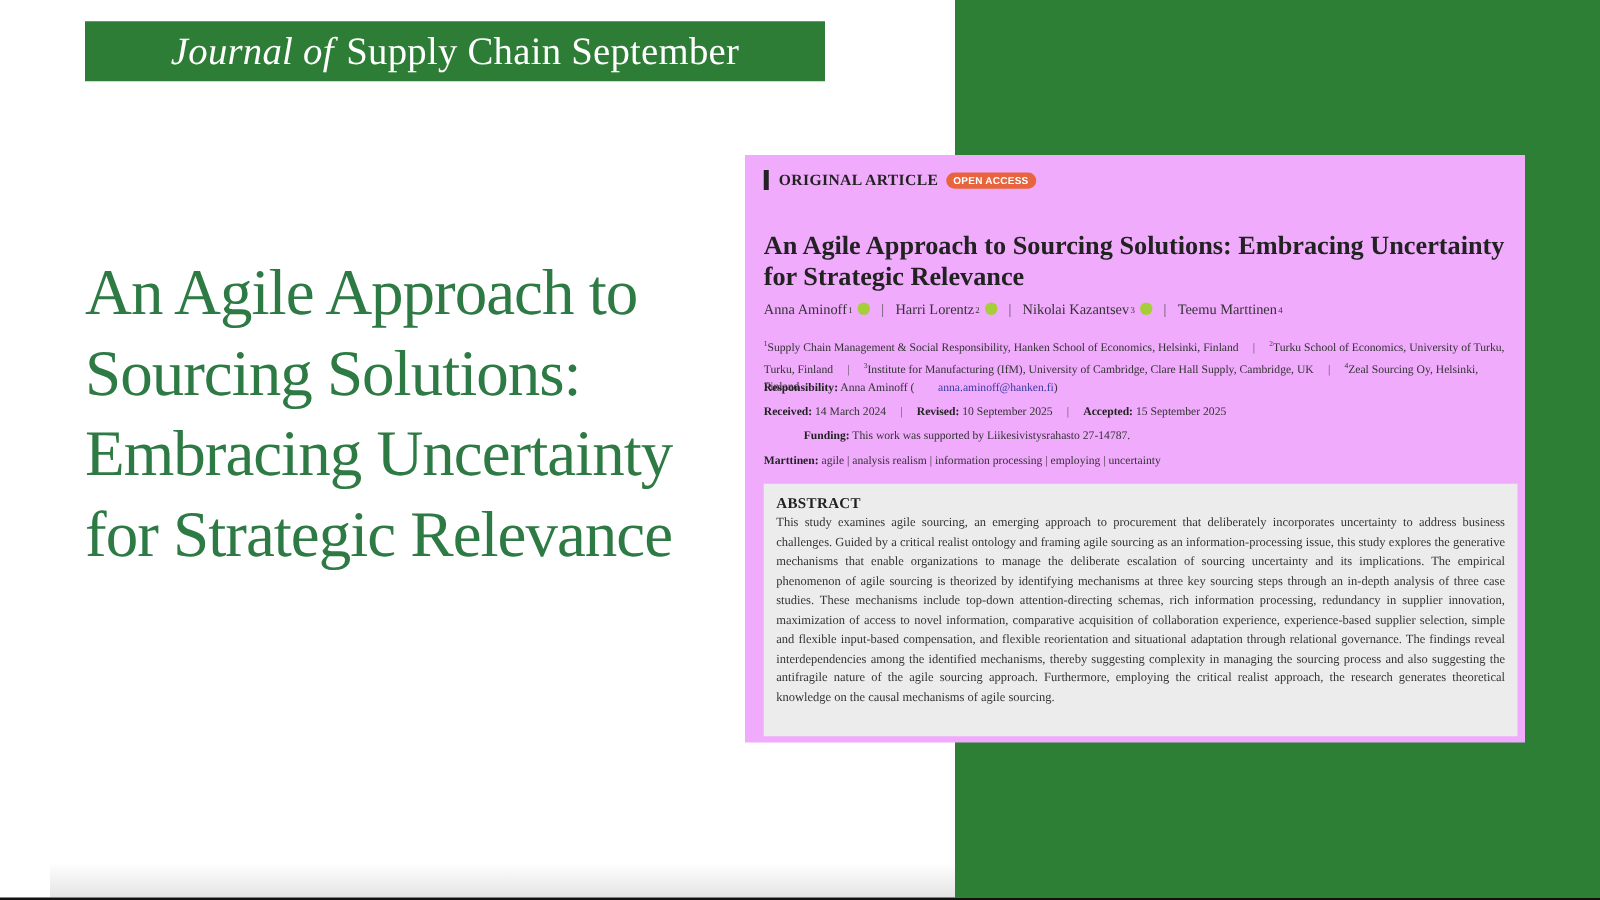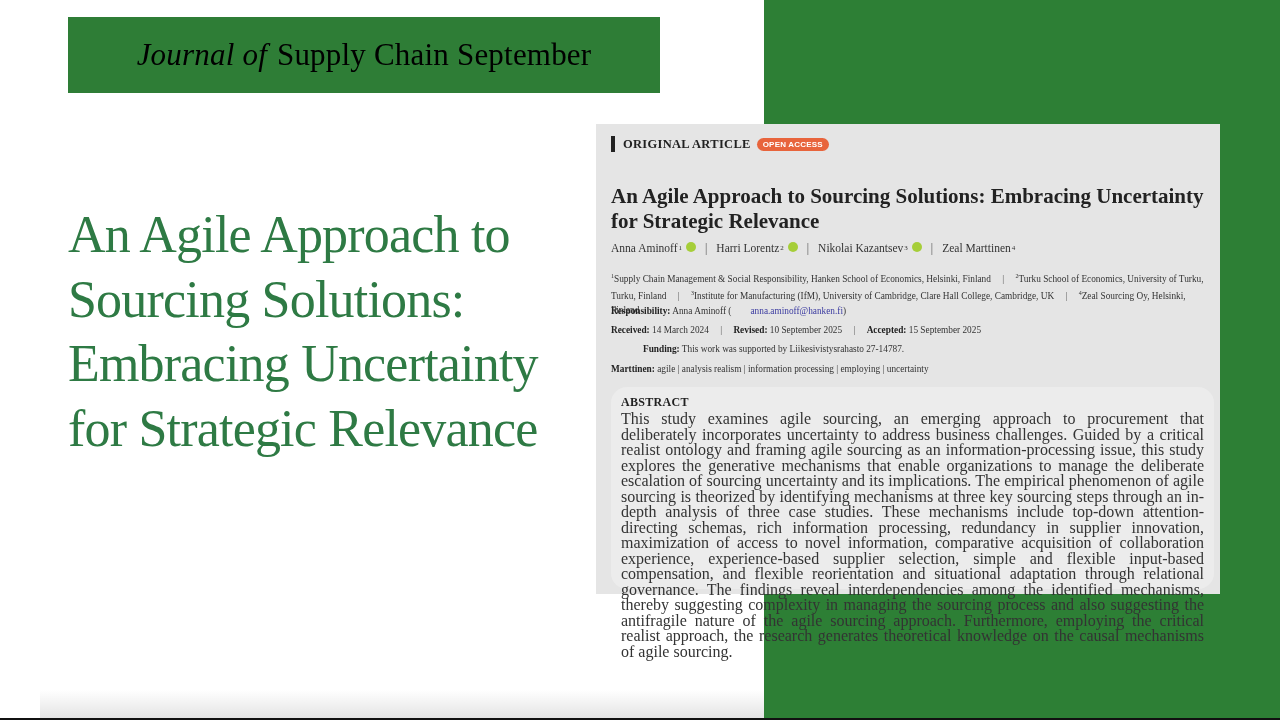--- a/index.html
+++ b/index.html
@@ -12,36 +12,36 @@
   }
   .bottom-shadow {
     position: absolute; left: 40px; top: 690px; width: 724px; height: 28px;
     background: linear-gradient(to bottom, rgba(255,255,255,0), rgba(225,225,225,0.9));
   }
   .bottom-bar {
     position: absolute; left: 0; top: 718px; width: 1280px; height: 2px; background: #111;
   }
 
   .journal-banner {
-    position: absolute; left: 68px; top: 17px; width: 592px; height: 76px;
-    background: #2e7d36; color: #000000;
+    position: absolute; left: 68px; top: 17px; width: 592px; height: 48px;
+    background: #2e7d36; color: #ffffff;
     display: flex; align-items: center; justify-content: center;
     font-size: 31px; letter-spacing: 0.2px;
   }
   .journal-banner .j-italic { font-style: italic; margin-right: 10px; }
 
   .hero-title {
     position: absolute; left: 68px; top: 203px; width: 520px;
     color: #2e7a44; font-size: 52px; line-height: 64.5px;
     font-family: "Liberation Serif", serif; letter-spacing: -0.8px;
   }
 
   .article-card {
     position: absolute; left: 596px; top: 124px; width: 624px; height: 470px;
-    background: #e5e5e5;
+    background: #f0abfc;
   }
   .article-type {
     position: absolute; left: 15px; top: 12px; display: flex; align-items: center;
   }
   .type-bar { width: 4px; height: 16px; background: #222; margin-right: 8px; }
   .type-label { font-size: 12.5px; font-weight: bold; color: #222; letter-spacing: 0.3px; }
   .oa-badge {
     margin-left: 6px; background: #e8643c; color: #fff; border-radius: 8px;
     font-family: "Liberation Sans", sans-serif; font-size: 8px; font-weight: bold;
     padding: 2px 6px; letter-spacing: 0.2px; text-align: center;
@@ -67,25 +67,25 @@
   }
   .affils sup { font-size: 6px; }
   .meta-line {
     position: absolute; left: 15px; font-size: 9.3px; color: #333; white-space: nowrap;
   }
   .meta-line b { color: #222; }
   .email { color: #3a3aa0; padding-left: 19px; }
 
   .abstract-box {
     position: absolute; left: 15px; top: 263px; width: 603px; height: 202px;
-    background: #ececec; padding: 8px 10px; border-radius: 16px;
+    background: #ececec; padding: 8px 10px;
   }
   .abstract-heading { font-size: 12px; font-weight: bold; color: #222; margin-bottom: 1px; letter-spacing: 0.3px; }
   .abstract-text {
-    font-size: 16px; line-height: 15.5px; color: #333; text-align: justify;
+    font-size: 10px; line-height: 15.5px; color: #333; text-align: justify;
   }
 </style>
 </head>
 <body>
 
 <div class="green-panel"></div>
 <div class="bottom-shadow"></div>
 <div class="bottom-bar"></div>
 
 <div class="journal-banner">
@@ -110,30 +110,30 @@
       <span class="orcid"></span>
     <span class="sep">|</span>
     <span>Harri Lorentz</span>
       <sup>2</sup>
       <span class="orcid"></span>
     <span class="sep">|</span>
     <span>Nikolai Kazantsev</span>
       <sup>3</sup>
       <span class="orcid"></span>
     <span class="sep">|</span>
-    <span>Zeal Marttinen</span>
+    <span>Teemu Marttinen</span>
       <sup>4</sup>
   </div>
 
   <div class="affils">
     <sup>1</sup><span>Supply Chain Management &amp; Social Responsibility, Hanken School of Economics, Helsinki, Finland</span>
     <span class="sep">|</span>
     <sup>2</sup><span>Turku School of Economics, University of Turku, Turku, Finland</span>
     <span class="sep">|</span>
-    <sup>3</sup><span>Institute for Manufacturing (IfM), University of Cambridge, Clare Hall College, Cambridge, UK</span>
+    <sup>3</sup><span>Institute for Manufacturing (IfM), University of Cambridge, Clare Hall Supply, Cambridge, UK</span>
     <span class="sep">|</span>
     <sup>4</sup><span>Zeal Sourcing Oy, Helsinki, Finland</span>
   </div>
 
   <div class="meta-line" style="top:182px;">
     <b>Responsibility:</b>
     <span>Anna Aminoff</span>
     (<span class="email">anna.aminoff@hanken.fi</span>)
   </div>
 

